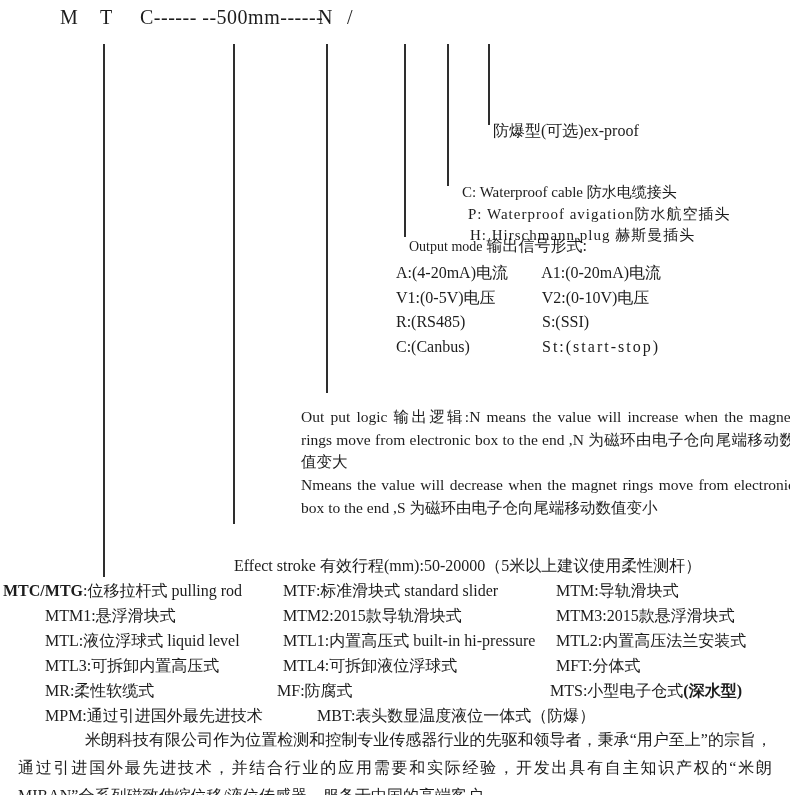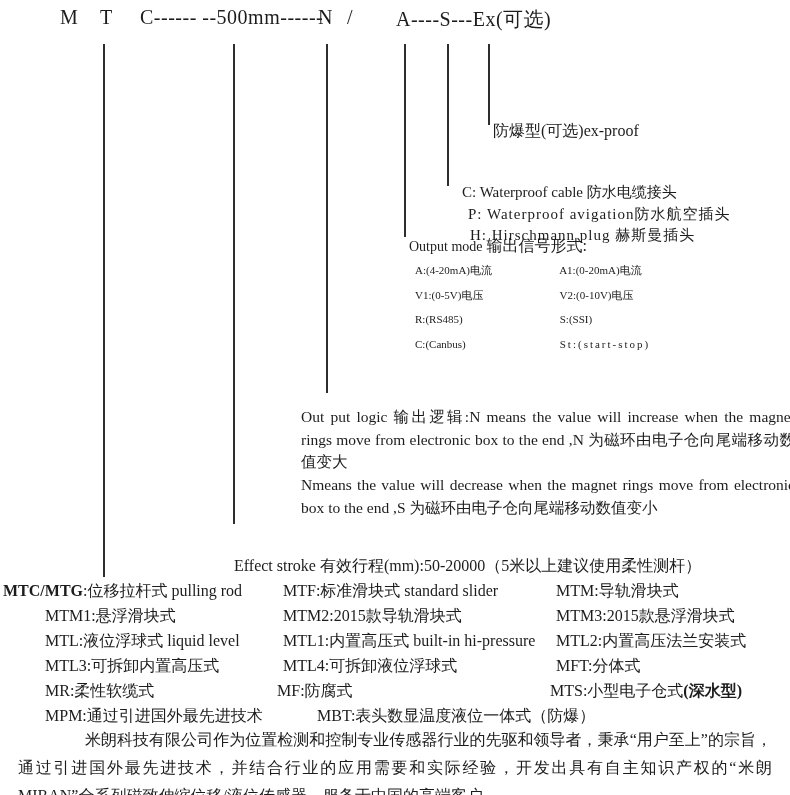--- a/index.html
+++ b/index.html
@@ -8,41 +8,40 @@
     font-family:"Liberation Serif","DejaVu Serif",serif;color:#1c1c1c;overflow:hidden;
   }
   .t-seg{position:absolute;top:6px;font-size:20px;white-space:nowrap;letter-spacing:.5px;}
   .vline{position:absolute;width:2px;background:#2e2e2e;}
   .lbl{position:absolute;font-size:15px;white-space:nowrap;}
   .ls1{letter-spacing:1px;}
   .ls2{letter-spacing:2px;text-align:center;}
   .om-head{position:absolute;left:409px;top:236px;white-space:nowrap;}
   .om-en{font-size:14px;}
   .om-zh{font-size:16px;}
-  .om-row{position:absolute;left:415px;font-size:11px;white-space:nowrap;}
+  .om-row{position:absolute;left:396px;font-size:16px;white-space:nowrap;}
   .om-c1{display:inline-block;width:142px;}
   .logic{position:absolute;left:278px;width:494px;font-size:15.5px;line-height:22.5px;
          text-align:justify;text-justify:inter-word;margin-left:23px;}
   .stroke-line{position:absolute;left:234px;top:535px;font-size:16px;white-space:nowrap;margin-top:21px;}
   .m-cell{position:absolute;font-size:16px;white-space:nowrap;}
   .bold{font-weight:bold;}
   .footer{position:absolute;left:18px;top:726px;width:754px;font-size:16px;
           line-height:28px;text-indent:67px;text-align:justify;}
 </style>
 </head>
 <body>
 
 <div class="page">
 
   <span class="t-seg" style="left:60px">M</span>
   <span class="t-seg" style="left:100px">T</span>
   <span class="t-seg" style="left:140px">C------ --500mm------</span>
   <span class="t-seg" style="left:318px">N</span>
   <span class="t-seg" style="left:347px">/</span>
-  <span class="t-seg" style="left:396px">A----S---Ex(可选)</span>
 
   <div class="vline" style="left:103px;top:44px;height:533px"></div>
   <div class="vline" style="left:233px;top:44px;height:480px"></div>
   <div class="vline" style="left:326px;top:44px;height:349px"></div>
   <div class="vline" style="left:404px;top:44px;height:193px"></div>
   <div class="vline" style="left:447px;top:44px;height:142px"></div>
   <div class="vline" style="left:488px;top:44px;height:81px"></div>
 
   <div class="lbl" style="left:493px;top:121px;font-size:16px">防爆型(可选)ex-proof</div>
 

